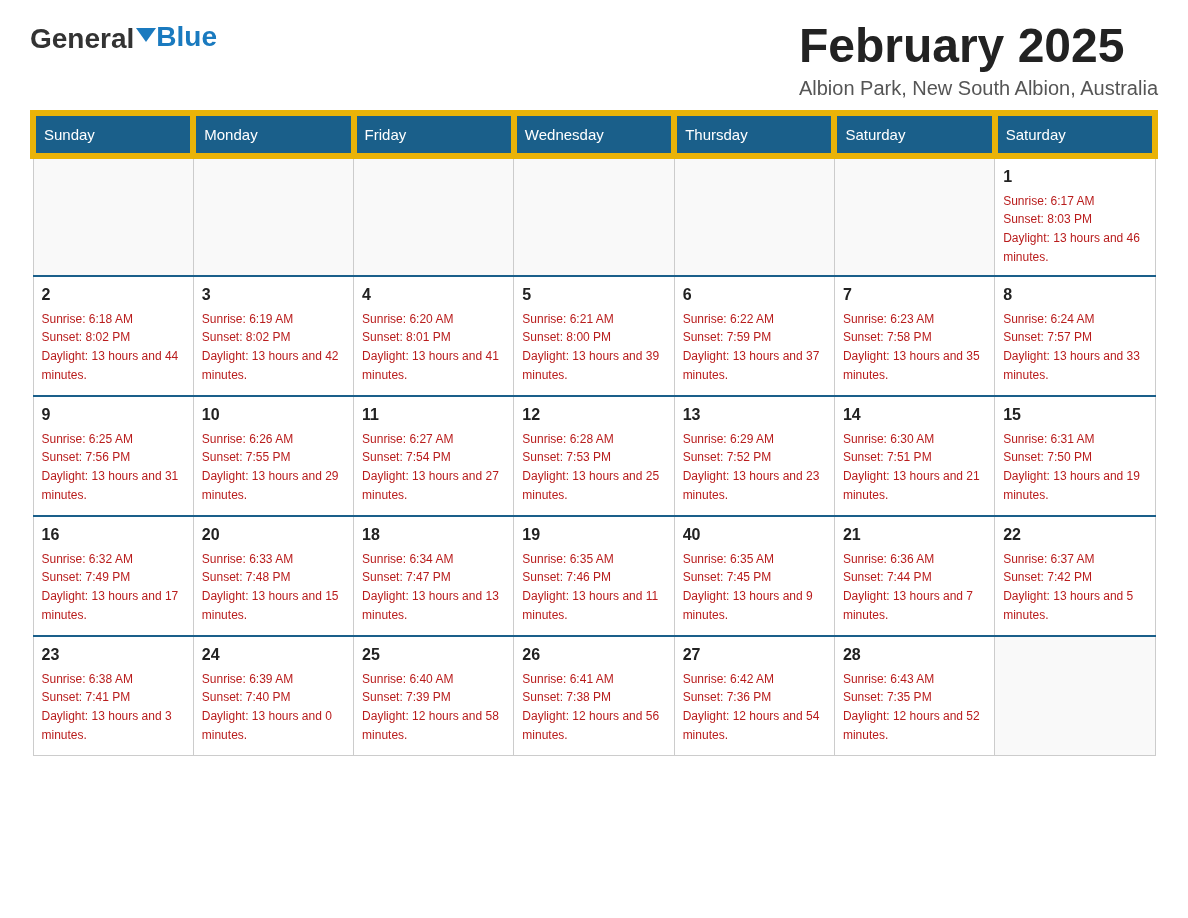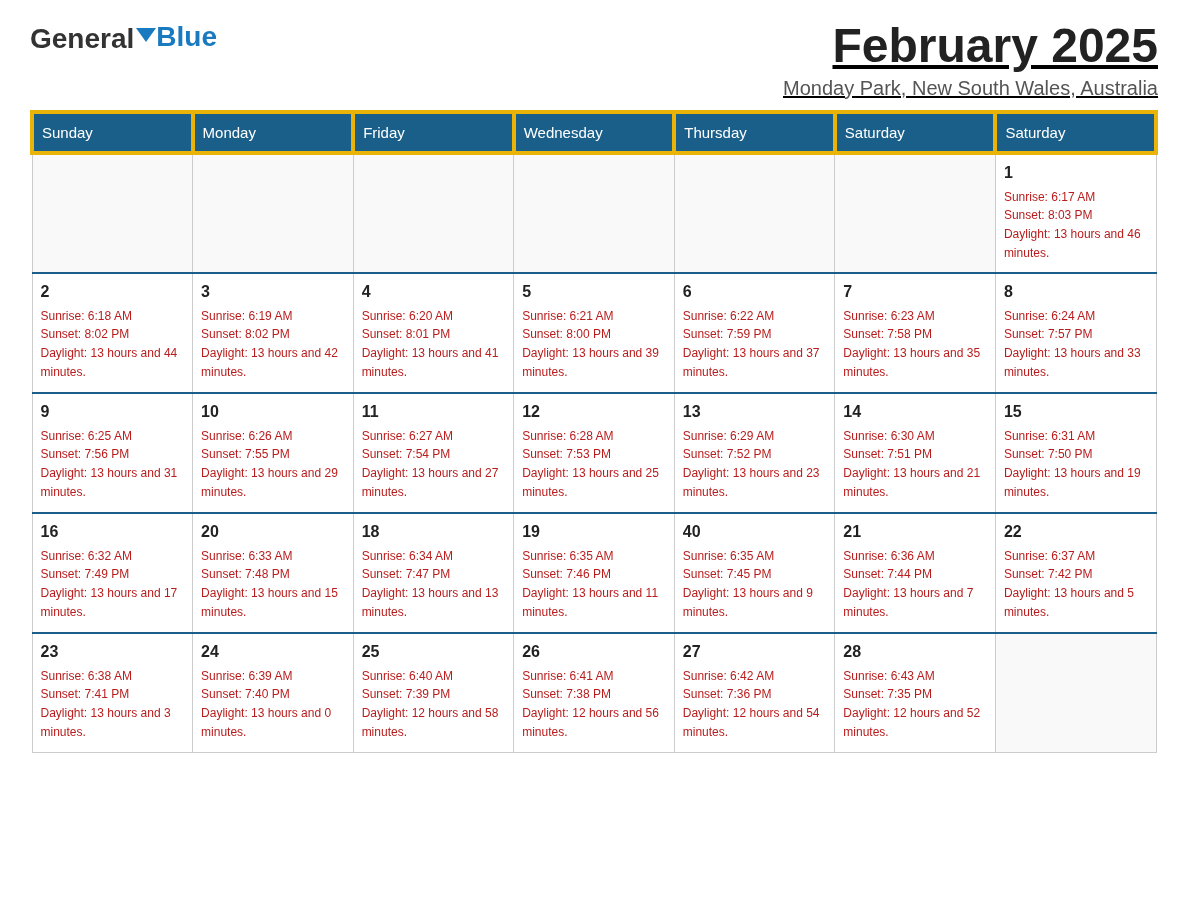--- a/index.html
+++ b/index.html
@@ -40,22 +40,20 @@
       position: relative;
       top: -4px;
     }
     .logo-blue {
       color: #1a7abf;
       font-size: 28px;
       font-weight: bold;
       margin-top: -4px;
     }
     .title-section {
-      text-align: right;
-      text-decoration: underline;
     }
     .month-title {
       font-size: 48px;
       font-weight: bold;
       color: #222;
       line-height: 1.1;
     }
     .location {
       font-size: 20px;
       color: #555;
@@ -66,21 +64,21 @@
       border-collapse: collapse;
       margin-top: 10px;
     }
     .calendar th {
       background-color: #1a5f8a;
       color: #fff;
       padding: 10px 8px;
       font-size: 15px;
       font-weight: normal;
       text-align: left;
-      border: 4px solid #eab308;
+      border: 6px solid #eab308;
     }
     .calendar td {
       border: 1px solid #ccc;
       vertical-align: top;
       padding: 6px 8px;
       width: 14.28%;
       min-height: 120px;
       height: 120px;
       background: #fff;
       font-size: 12.5px;
@@ -112,21 +110,21 @@
 <div class="header">
   <div class="logo">
     <div style="display:flex;align-items:center;">
       <span class="logo-text">General</span>
       <span class="logo-triangle"></span>
     </div>
     <div class="logo-blue">Blue</div>
   </div>
   <div class="title-section">
     <div class="month-title">February 2025</div>
-    <div class="location">Monday Park, New South Wales, Australia</div>
+    <div class="location">Albion Park, New South Albion, Australia</div>
   </div>
 </div>
 
 <table class="calendar">
   <thead>
     <tr>
       <th>Sunday</th>
       <th>Monday</th>
       <th>Friday</th>
       <th>Wednesday</th>

